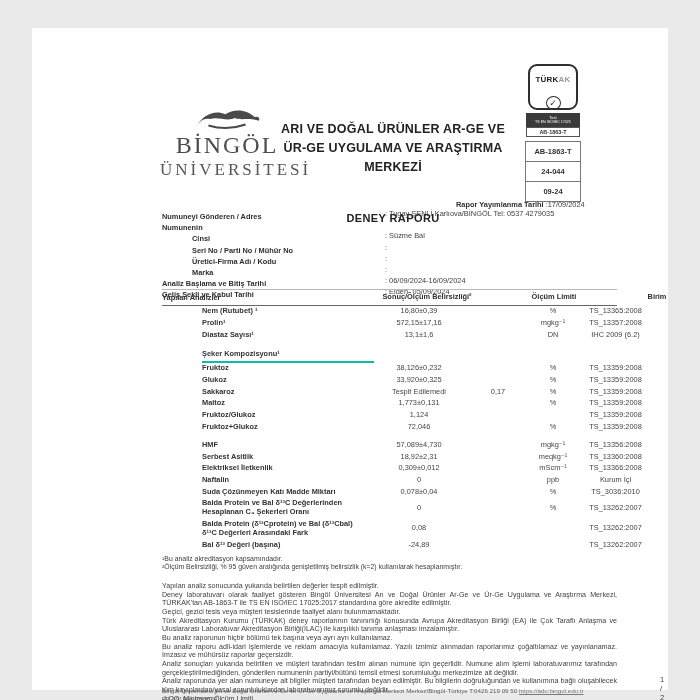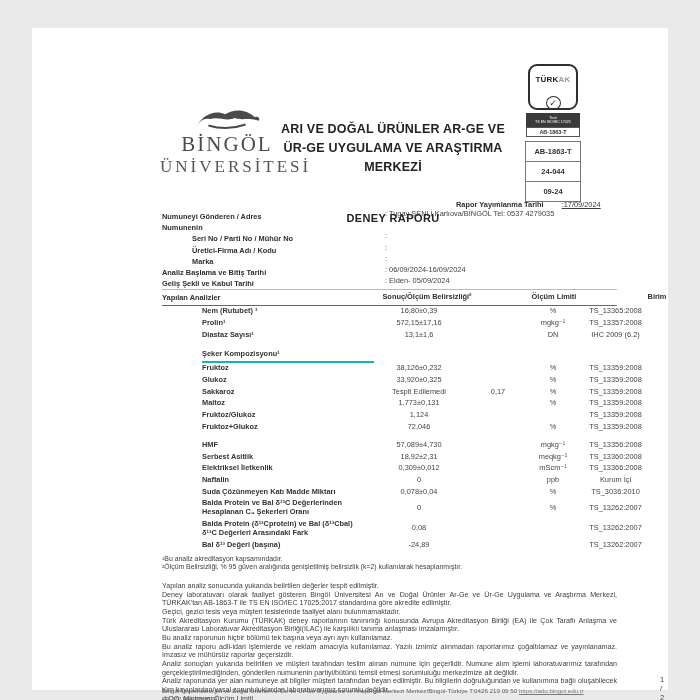--- a/index.html
+++ b/index.html
@@ -3,21 +3,21 @@
 <meta charset="utf-8">
 <style>
   html,body{margin:0;padding:0;}
   body{width:700px;height:700px;background:#eaeaea;font-family:"Liberation Sans","DejaVu Sans",sans-serif;color:#333;}
   #screen{position:relative;width:700px;height:700px;overflow:hidden;}
   .page{position:absolute;left:32px;top:28px;width:636px;height:662px;background:#ffffff;}
 
   
   .logo-block{position:absolute;left:128px;top:78px;width:134px;text-align:center;color:#4a4a4a;}
   .mountain{display:block;margin:0 auto 1px auto;width:78px;height:26px;}
-  .uni-name{font-family:"Liberation Serif","DejaVu Serif",serif;font-size:21px;letter-spacing:2px;color:#4c4c4c;line-height:1.05;}
+  .uni-name{font-family:"Liberation Serif","DejaVu Serif",serif;font-size:24px;letter-spacing:2px;color:#4c4c4c;line-height:1.05;}
   .uni-sub{font-family:"Liberation Serif","DejaVu Serif",serif;font-size:17px;letter-spacing:3px;color:#555;margin-top:2px;}
   .center-title{position:absolute;left:240px;top:92px;width:242px;text-align:center;font-weight:bold;font-size:12.5px;line-height:1.5;color:#222;letter-spacing:0.2px;}
   .report-title{position:absolute;left:240px;top:184px;width:242px;text-align:center;font-weight:bold;font-size:11px;color:#222;letter-spacing:0.4px;}
 
   
   .turkak{position:absolute;left:492px;top:36px;width:58px;}
   .tk-badge{width:46px;height:42px;margin:0 auto;border:2px solid #2f2f2f;border-radius:9px;display:flex;flex-direction:column;align-items:center;justify-content:center;gap:12px;background:#fff;}
   .tk-moon{width:11px;height:11px;background:#1d1d1d;border-radius:50%;position:relative;overflow:hidden;}
   .tk-moon::after{content:"";position:absolute;width:9px;height:9px;background:#fff;border-radius:50%;left:4px;top:1px;}
   .tk-word{font-size:8px;font-weight:bold;color:#1a1a1a;letter-spacing:0.2px;line-height:1;}
@@ -26,21 +26,21 @@
   .tk-bar{width:54px;margin:3px auto 0 auto;background:#3a3a3a;color:#fff;text-align:center;padding:2px 0 2px 0;line-height:1.3;}
   .tk-bar .l1{font-size:4px;}
   .tk-bar .l2{font-size:3.6px;}
   .tk-code-sm{width:52px;margin:0 auto;border:1px solid #555;font-size:5.5px;font-weight:bold;text-align:center;padding:1px 0;color:#333;}
   .tk-boxes{margin-top:5px;}
   .tk-box{width:54px;margin:-1px auto 0 auto;border:1px solid #777;background:#fff;text-align:center;font-weight:bold;font-size:7.5px;color:#333;padding:5px 0;}
 
   
   .report-date{position:absolute;left:424px;top:172px;font-size:7.4px;}
   .rd-label{font-weight:bold;color:#2f2f2f;}
-  .rd-value{margin-left:18px;color:#3d3d3d;text-decoration:underline;}
+  .rd-value{margin-left:2px;color:#3d3d3d;}
   .info{position:absolute;left:130px;top:182px;width:448px;}
   .i-row{position:relative;min-height:8.2px;line-height:8.2px;}
   .i-label{font-size:7.4px;font-weight:bold;color:#2f2f2f;}
   .i-label.indent{padding-left:30px;}
   .i-value{position:absolute;left:223px;top:0;font-size:7.4px;color:#3d3d3d;white-space:nowrap;}
 
   
   .content{position:absolute;left:130px;top:261px;width:455px;}
   .t-head,.t-row{display:grid;grid-template-columns:172px 90px 68px 42px 83px;align-items:center;}
   .t-head{font-size:7.4px;font-weight:bold;color:#2f2f2f;padding:3px 0 3px 0;border-top:1px solid #b9b9b9;border-bottom:1px solid #666;gap:48px;}
@@ -108,20 +108,24 @@
         <div class="i-row">
           <span class="i-label">Numuneyi Gönderen / Adres</span>
           <span class="i-value">: Tugay ŞENLİ Karlıova/BİNGÖL Tel: 0537 4279035</span>
         </div>
 
         <div class="i-row">
           <span class="i-label">Numunenin</span>
           <span class="i-value"></span>
         </div>
 
+        <div class="i-row">
+          <span class="i-label indent">Cinsi</span>
+          <span class="i-value">: Süzme Bal</span>
+        </div>
 
         <div class="i-row">
           <span class="i-label indent">Seri No / Parti No / Mühür No</span>
           <span class="i-value">:</span>
         </div>
 
         <div class="i-row">
           <span class="i-label indent">Üretici-Firma Adı / Kodu</span>
           <span class="i-value">:</span>
         </div>

